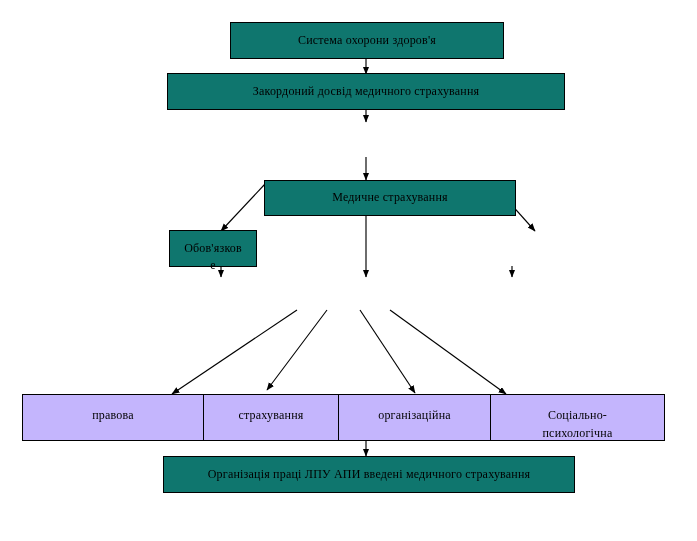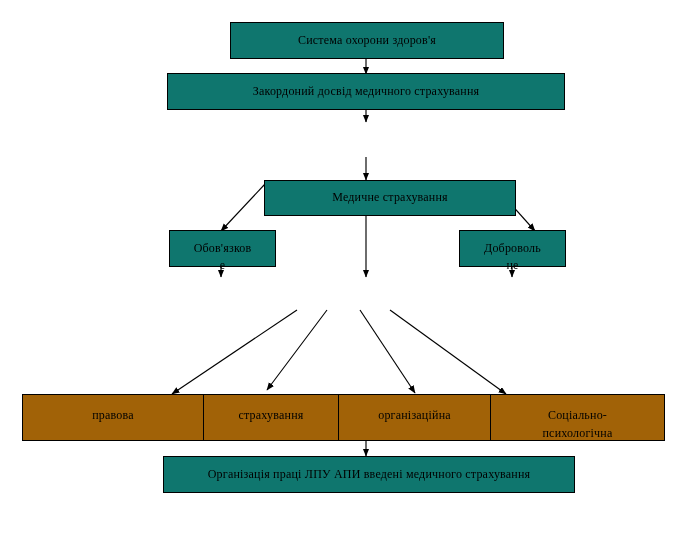--- a/index.html
+++ b/index.html
@@ -43,21 +43,21 @@
   .node .label {
     display: block;
     padding: 0 6px;
     white-space: pre-line;
   }
   
   .split-row {
     position: absolute;
     box-sizing: border-box;
     border: 1px solid #000000;
-    background: #a16207;
+    background: #c4b5fd;
     display: flex;
     z-index: 2;
     justify-content: flex-end;
   }
   .split-row .cell {
     box-sizing: border-box;
     border-right: 1px solid #000000;
     display: flex;
     align-items: flex-start;
     justify-content: center;
@@ -131,29 +131,25 @@
 
   <div class="node" style="left:167px; top:73px; width:398px; height:37px;text-align:center;">
     <span class="label">Закордоний досвід медичного страхування</span>
   </div>
 
 
   <div class="node" style="left:264px; top:180px; width:252px; height:36px;">
     <span class="label">Медичне страхування</span>
   </div>
 
-  <div class="node wrapped" style="left:169px; top:230px; width:107px; height:37px;">
+  <div class="node wrapped" style="left:169px; top:230px; width:88px; height:37px;">
     <span class="label">Обов'язков
 е</span>
   </div>
 
-  <div class="node wrapped" style="left:459px; top:230px; width:107px; height:37px;">
-    <span class="label">Доброволь
-не</span>
-  </div>
 
 
   <div class="split-row" style="left:22px; top:394px; width:643px; height:47px;">
     <div class="cell" style="width:181px;">
       <span class="label">правова</span>
     </div>
     <div class="cell" style="width:135px;">
       <span class="label">страхування</span>
     </div>
     <div class="cell" style="width:152px;">

